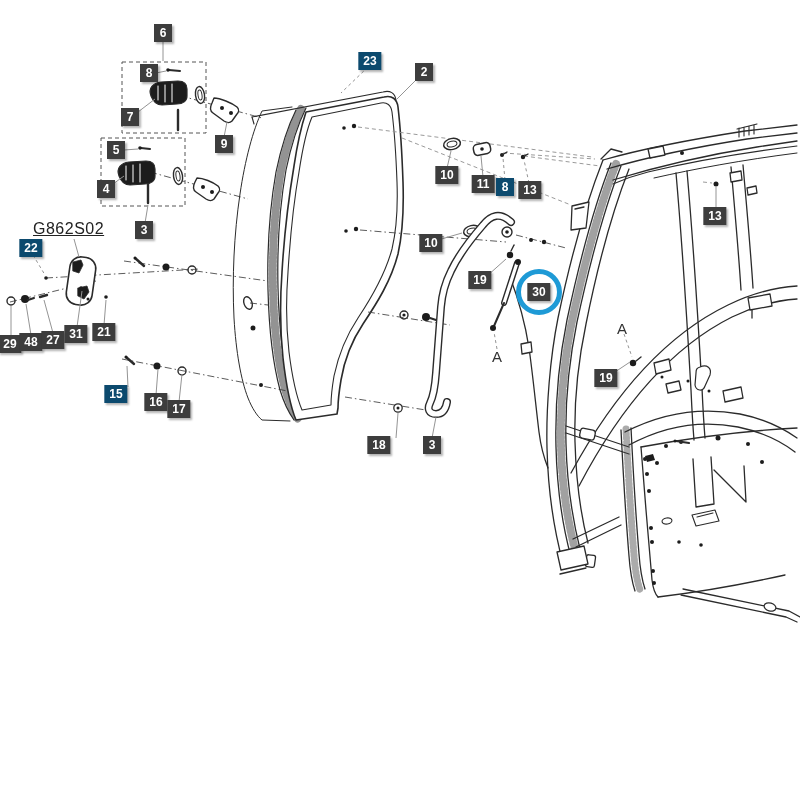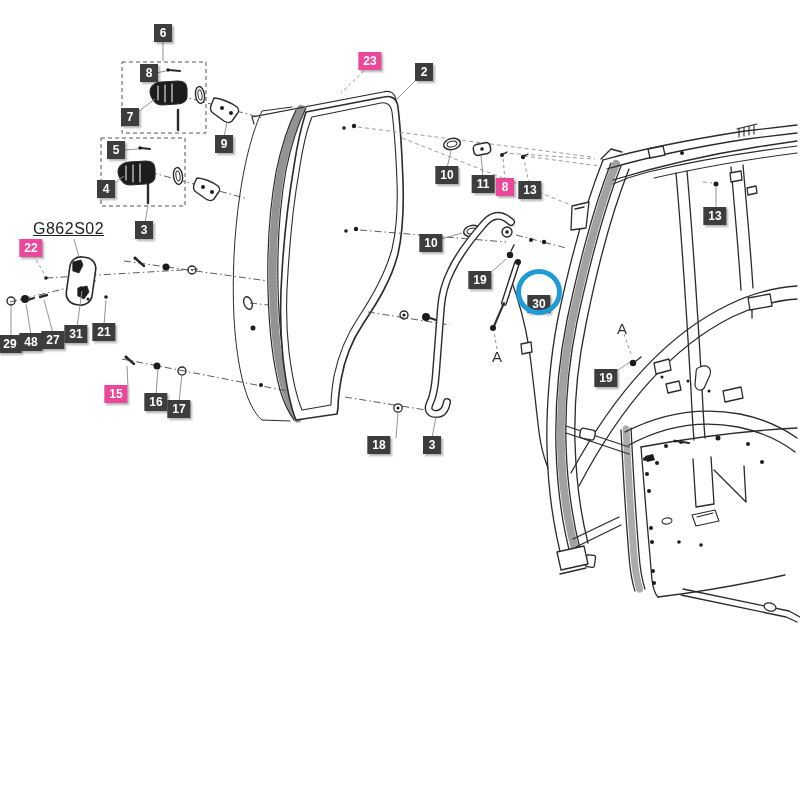--- a/index.html
+++ b/index.html
@@ -2,21 +2,21 @@
 <html><head>
 <meta charset="utf-8">
 <style>
   html,body{margin:0;padding:0;background:#fff;}
   #stage{position:relative;width:800px;height:800px;background:#ffffff;overflow:hidden;
          font-family:"Liberation Sans",sans-serif;}
   #art{position:absolute;left:0;top:0;}
   .badge{position:absolute;transform:translate(-50%,-50%);background:#3d3d3d;color:#fff;
          font:bold 12px/1 "Liberation Sans",sans-serif;padding:3px 5px;min-width:8px;text-align:center;
          box-shadow:2px 2px 2px rgba(0,0,0,.30);z-index:5;}
-  .badge.cyan{background:#ec4899;}
+  .badge.cyan{background:#0c4a6e;}
   .letter{position:absolute;transform:translate(-50%,-50%);color:#333;background:none;
           font:15px/1 "Liberation Sans",sans-serif;z-index:4;}
   .ring{position:absolute;width:36px;height:36px;border:5px solid #1e9ad6;border-radius:50%;
         transform:translate(-50%,-50%);z-index:6;}
   .code{position:absolute;color:#222;font:16px/1 "Liberation Sans",sans-serif;letter-spacing:.5px;z-index:4;text-decoration:underline;}
 </style>
 </head>
 <body>
 
 <div id="stage">
@@ -303,21 +303,21 @@
 <div class="badge cyan" style="left:370px;top:61px">23</div>
 <div class="badge" style="left:424px;top:72px">2</div>
 <div class="badge" style="left:447px;top:175px">10</div>
 <div class="badge" style="left:483px;top:184px">11</div>
 <div class="badge cyan" style="left:505px;top:187px">8</div>
 <div class="badge" style="left:530px;top:190px">13</div>
 <div class="badge" style="left:715px;top:216px">13</div>
 <div class="badge cyan" style="left:31px;top:248px">22</div>
 <div class="badge" style="left:431px;top:243px">10</div>
 <div class="badge" style="left:480px;top:280px">19</div>
-<div class="badge" style="left:539px;top:304px">30</div>
+<div class="badge" style="left:539px;top:292px">30</div>
 <div class="ring" style="left:539px;top:292px"></div>
 <div class="badge" style="left:10px;top:344px">29</div>
 <div class="badge" style="left:31px;top:342px">48</div>
 <div class="badge" style="left:53px;top:340px">27</div>
 <div class="badge" style="left:76px;top:334px">31</div>
 <div class="badge" style="left:104px;top:332px">21</div>
 <div class="badge cyan" style="left:116px;top:394px">15</div>
 <div class="badge" style="left:156px;top:402px">16</div>
 <div class="badge" style="left:179px;top:409px">17</div>
 <div class="badge" style="left:379px;top:445px">18</div>

